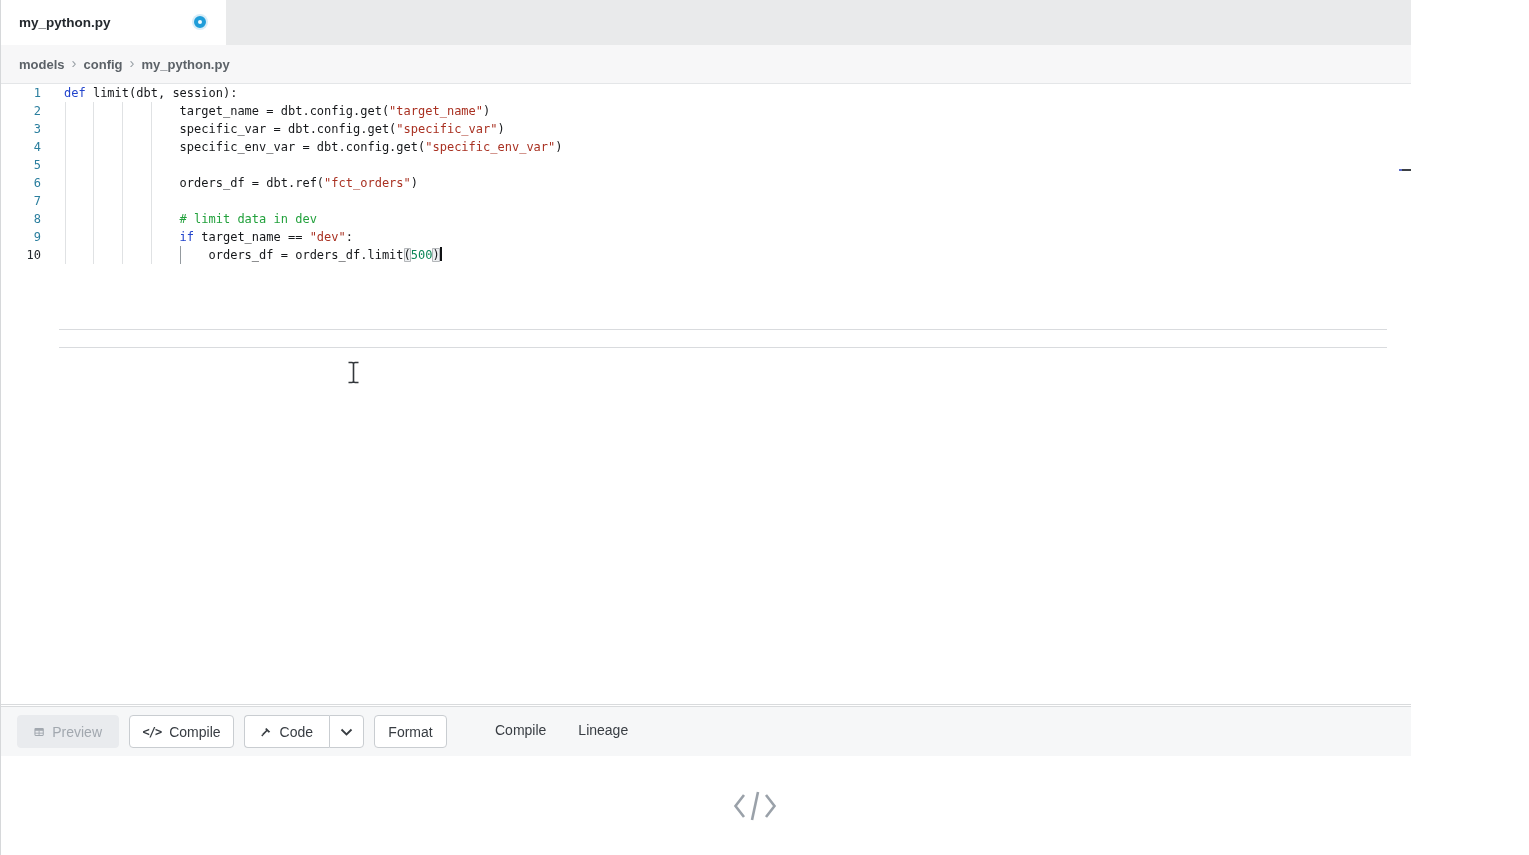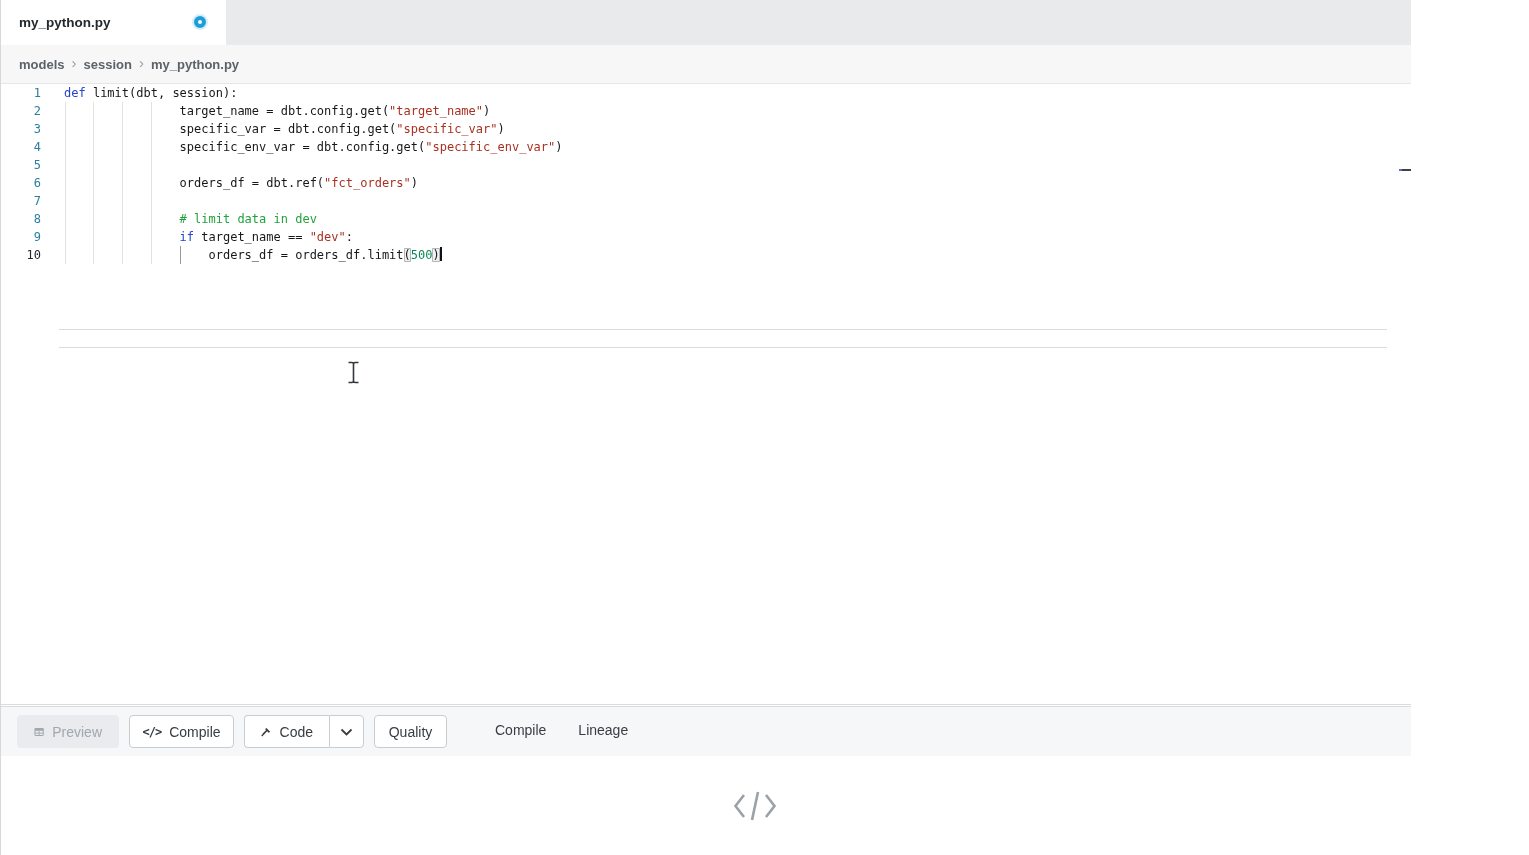--- a/index.html
+++ b/index.html
@@ -109,21 +109,21 @@
       <span class="unsaved-dot"></span>
     </div>
     <div class="newtab-btn">
       <svg width="18" height="18" viewBox="0 0 18 18">
         <path d="M9 1.5 V16.5 M1.5 9 H16.5" stroke="#3f444a" stroke-width="2" fill="none"></path>
       </svg>
     </div>
   </div>
 
   <div class="crumbbar">
-    <span id="breadcrumb"><span class="crumb">models</span><span class="crumb-sep">›</span><span class="crumb">session</span><span class="crumb-sep">›</span><span class="crumb">my_python.py</span></span>
+    <span id="breadcrumb"><span class="crumb">models</span><span class="crumb-sep">›</span><span class="crumb">config</span><span class="crumb-sep">›</span><span class="crumb">my_python.py</span></span>
     <button class="save-btn">
       <svg width="15" height="15" viewBox="0 0 16 16">
         <path d="M2.5 2.5 h9 l2 2 v9 h-11 z" fill="#ffffff" stroke="#ffffff" stroke-width="1.4" stroke-linejoin="round"></path>
         <rect x="5.6" y="2.8" width="4.4" height="3.4" fill="#0d7479"></rect>
         <rect x="4.6" y="9.2" width="6.8" height="4.4" fill="#0d7479"></rect>
       </svg>
       <span>Save</span>
     </button>
   </div>
 
@@ -187,21 +187,21 @@
           </svg>
           <span>Code</span>
         </button>
         <button class="btn btn-build-caret">
           <svg width="13" height="8" viewBox="0 0 13 8">
             <path d="M1.5 1.5 L6.5 6.5 L11.5 1.5" stroke="#383d42" stroke-width="1.8" fill="none"></path>
           </svg>
         </button>
       </span>
       <button class="btn btn-format">
-        <span>Quality</span>
+        <span>Format</span>
       </button>
       <div class="panel-tabs" id="panel-tabs">
           <div class="panel-tab">Compile</div>
           <div class="panel-tab">Lineage</div>
         </div>
     </div>
     <div class="panel-content">
       <svg width="48" height="36" viewBox="0 0 48 36">
         <path d="M13 7 L4.5 18 L13 29" stroke="#9aa1a9" stroke-width="2.6" fill="none"></path>
         <path d="M35 7 L43.5 18 L35 29" stroke="#9aa1a9" stroke-width="2.6" fill="none"></path>

